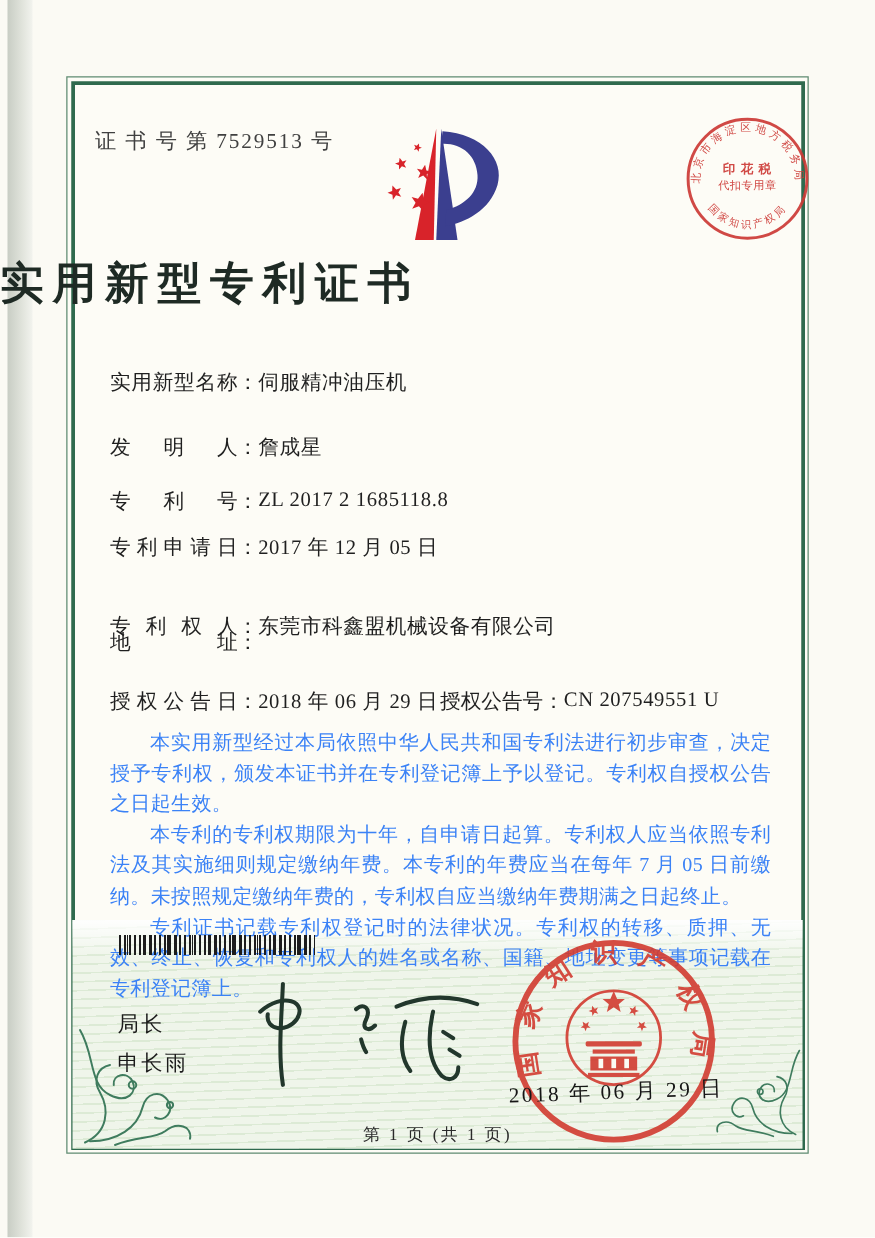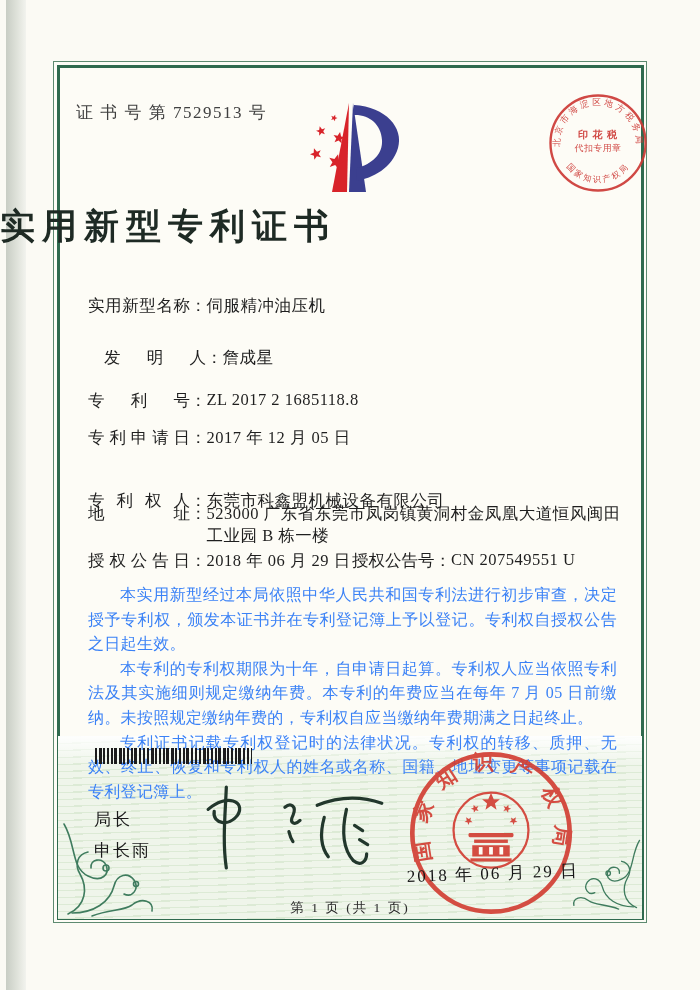--- a/index.html
+++ b/index.html
@@ -107,34 +107,34 @@
       <text x="58" y="53" font-size="11" font-weight="bold" text-anchor="middle" style="letter-spacing:1px">印 花 税</text>
       <text x="58" y="67" font-size="9.8" text-anchor="middle" style="letter-spacing:.5px">代扣专用章</text>
     </g>
   </svg>
 
   <div class="title">实用新型专利证书</div>
 
   <div class="field-row" style="top:295px;">
     <span class="f-label">实用新型名称</span><span class="f-colon">：</span><span class="f-value">伺服精冲油压机</span>
   </div>
-  <div class="field-row" style="top:347px;margin-left:16px;">
+  <div class="field-row" style="top:347px;">
     <span class="f-label">发明人</span><span class="f-colon">：</span><span class="f-value">詹成星</span>
   </div>
   <div class="field-row" style="top:390px;">
     <span class="f-label">专利号</span><span class="f-colon">：</span><span class="f-value">ZL 2017 2 1685118.8</span>
   </div>
   <div class="field-row" style="top:427px;">
     <span class="f-label">专利申请日</span><span class="f-colon">：</span><span class="f-value">2017 年 12 月 05 日</span>
   </div>
   <div class="field-row" style="top:470px;margin-top:20px;">
     <span class="f-label">专利权人</span><span class="f-colon">：</span><span class="f-value">东莞市科鑫盟机械设备有限公司</span>
   </div>
   <div class="field-row" style="top:503px;">
-    <span class="f-label">地址</span><span class="f-colon">：</span><span class="f-value"><span class="line">523000 广东省东莞市凤岗镇黄洞村金凤凰大道恒风闽田</span><span class="line">工业园 B 栋一楼</span></span>
+    <span class="f-label">地址</span><span class="f-colon">：</span>
   </div>
   <div class="field-row" style="top:550px;">
     <span class="f-label">授权公告日</span><span class="f-colon">：</span><span class="f-value">2018 年 06 月 29 日</span>
   </div>
   <div class="field-row" style="top:550px;left:352px;">
     <span>授权公告号</span><span class="f-colon">：</span><span class="f-value">CN 207549551 U</span>
   </div>
 
   <div class="paras">
     <p>本实用新型经过本局依照中华人民共和国专利法进行初步审查，决定授予专利权，颁发本证书并在专利登记簿上予以登记。专利权自授权公告之日起生效。</p>

